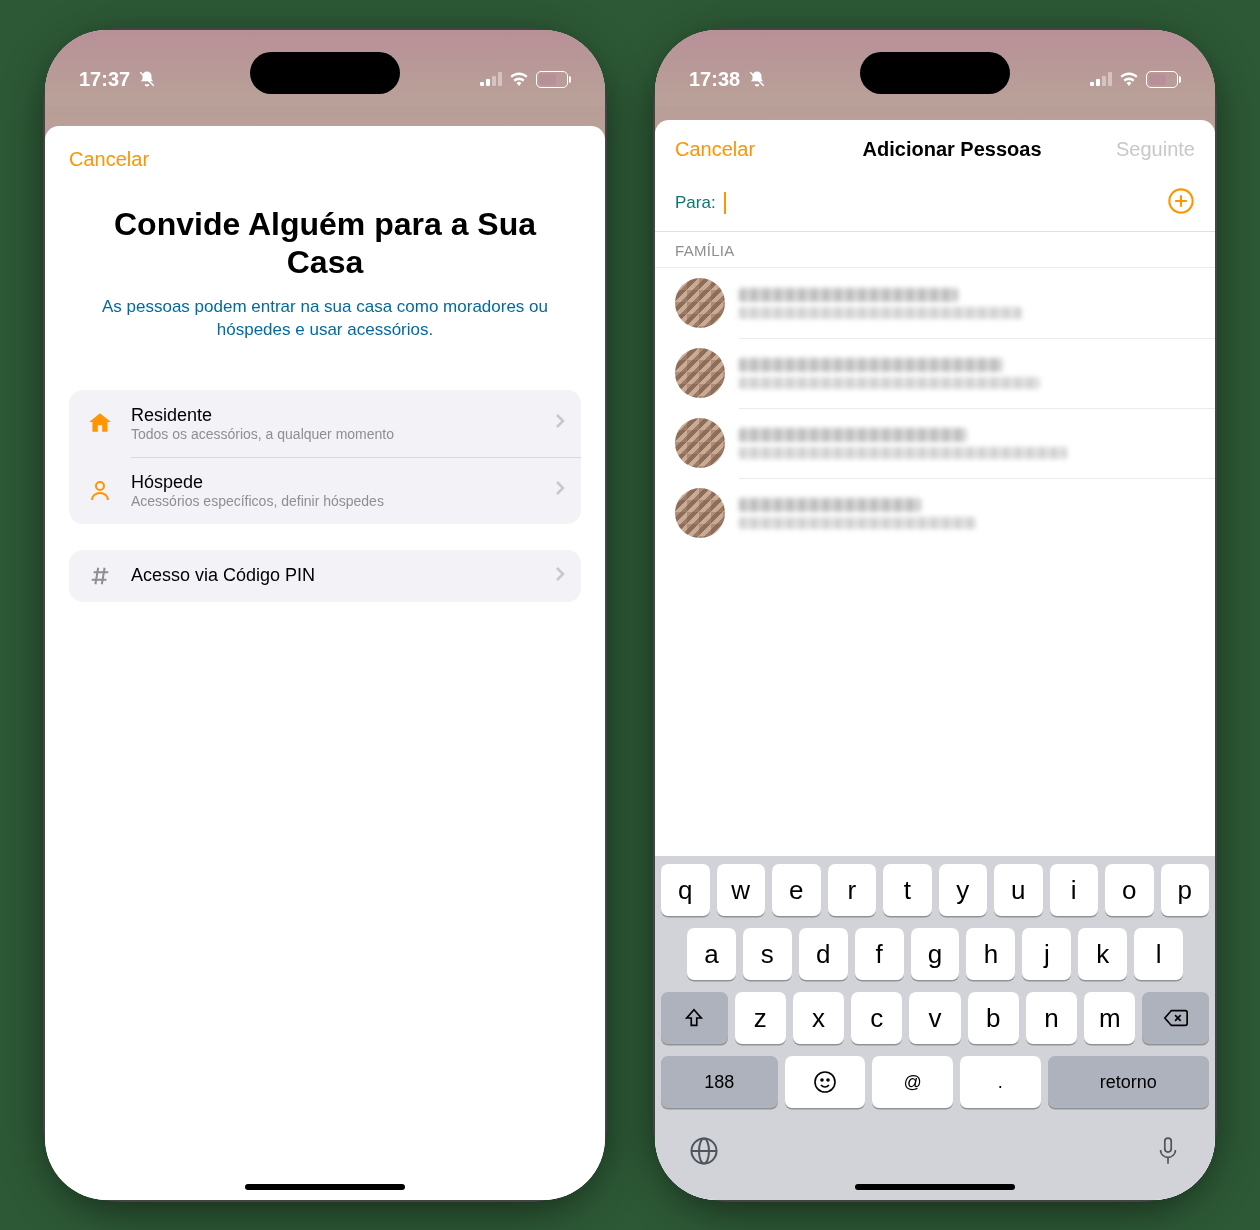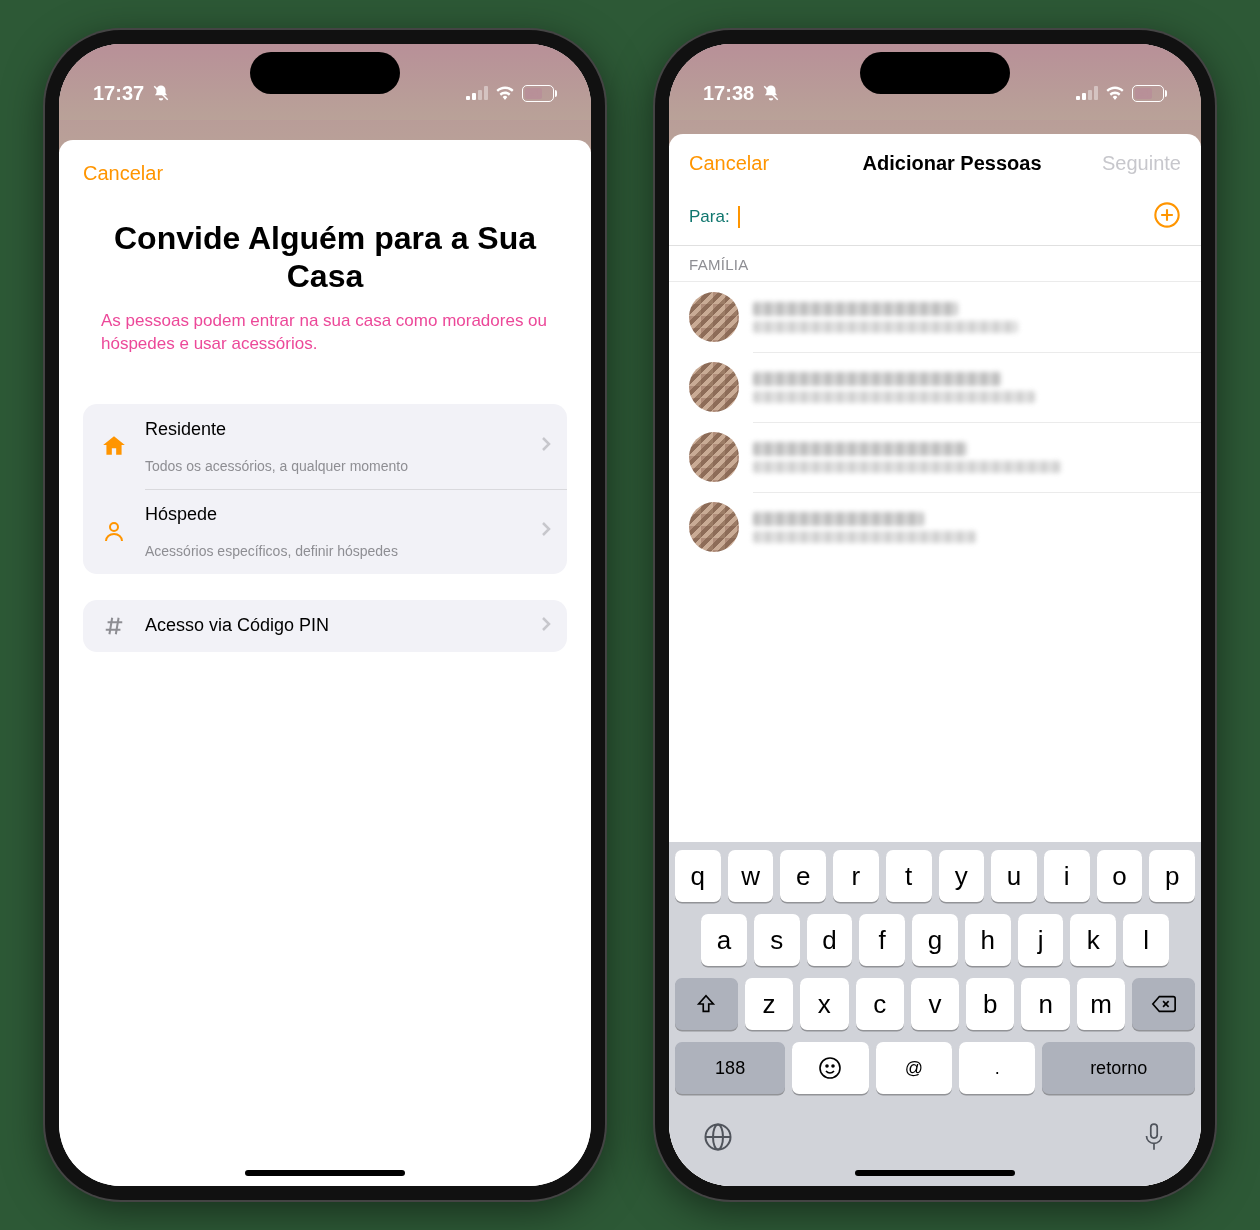--- a/index.html
+++ b/index.html
@@ -9,21 +9,20 @@
     display: flex;
     justify-content: center;
     gap: 50px;
     padding: 30px;
   }
   .phone {
     width: 560px;
     height: 1170px;
     background: #111;
     border-radius: 76px;
-    padding: 14px;
     box-shadow: 0 0 0 2px #444, 0 10px 40px rgba(0,0,0,.5);
     position: relative;
   }
   .screen {
     width: 100%;
     height: 100%;
     border-radius: 62px;
     overflow: hidden;
     background: #fff;
     position: relative;
@@ -107,22 +106,23 @@
   }
   .hero-title {
     font-size: 32px;
     font-weight: 700;
     text-align:center;
     margin-top: 34px;
     line-height: 1.2;
     padding: 0 10px;
   }
   .hero-sub {
+    text-align:center;
     font-size: 17px;
-    color: #ec4899;
+    color: #0369a1;
     margin-top: 14px;
     padding: 0 18px;
     line-height: 1.35;
   }
   .option-group {
     margin-top: 48px;
     background: #f2f2f7;
     border-radius: 14px;
     overflow:hidden;
   }
@@ -136,21 +136,21 @@
   .option-row + .option-row::before {
     content:"";
     position:absolute;
     top:0; left:62px; right:0;
     height:1px;
     background: rgba(0,0,0,.1);
   }
   .option-icon { width: 30px; display:flex; justify-content:center;}
   .option-text { flex:1; }
   .option-title { font-size: 18px; font-weight: 500;}
-  .option-sub { font-size: 14px; color: #8e8e93; margin-top:18px;}
+  .option-sub { font-size: 14px; color: #8e8e93; margin-top:0;}
   .chevron { color: #c7c7cc; }
   .option-group.single { margin-top: 26px; }
   .home-indicator {
     position:absolute;
     bottom: 10px;
     left:50%;
     transform:translateX(-50%);
     width: 160px; height:6px;
     background:#000;
     border-radius:4px;

